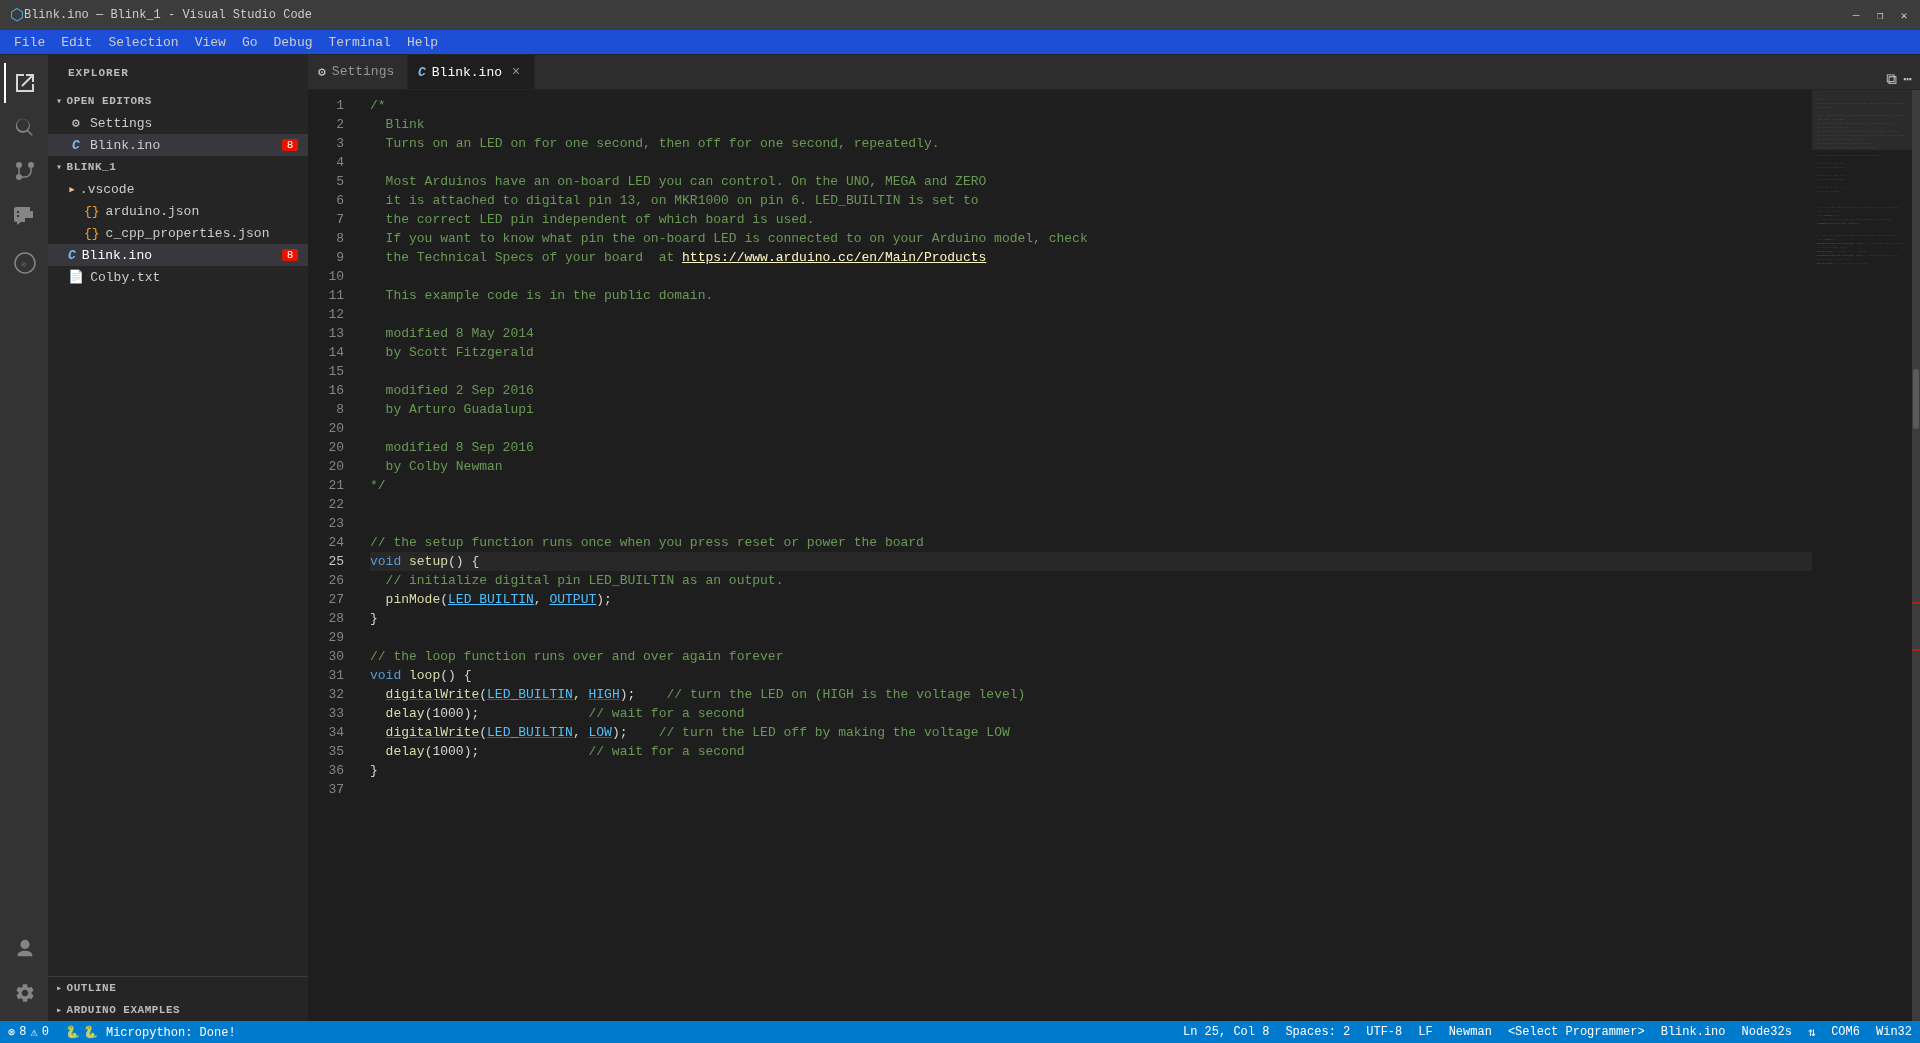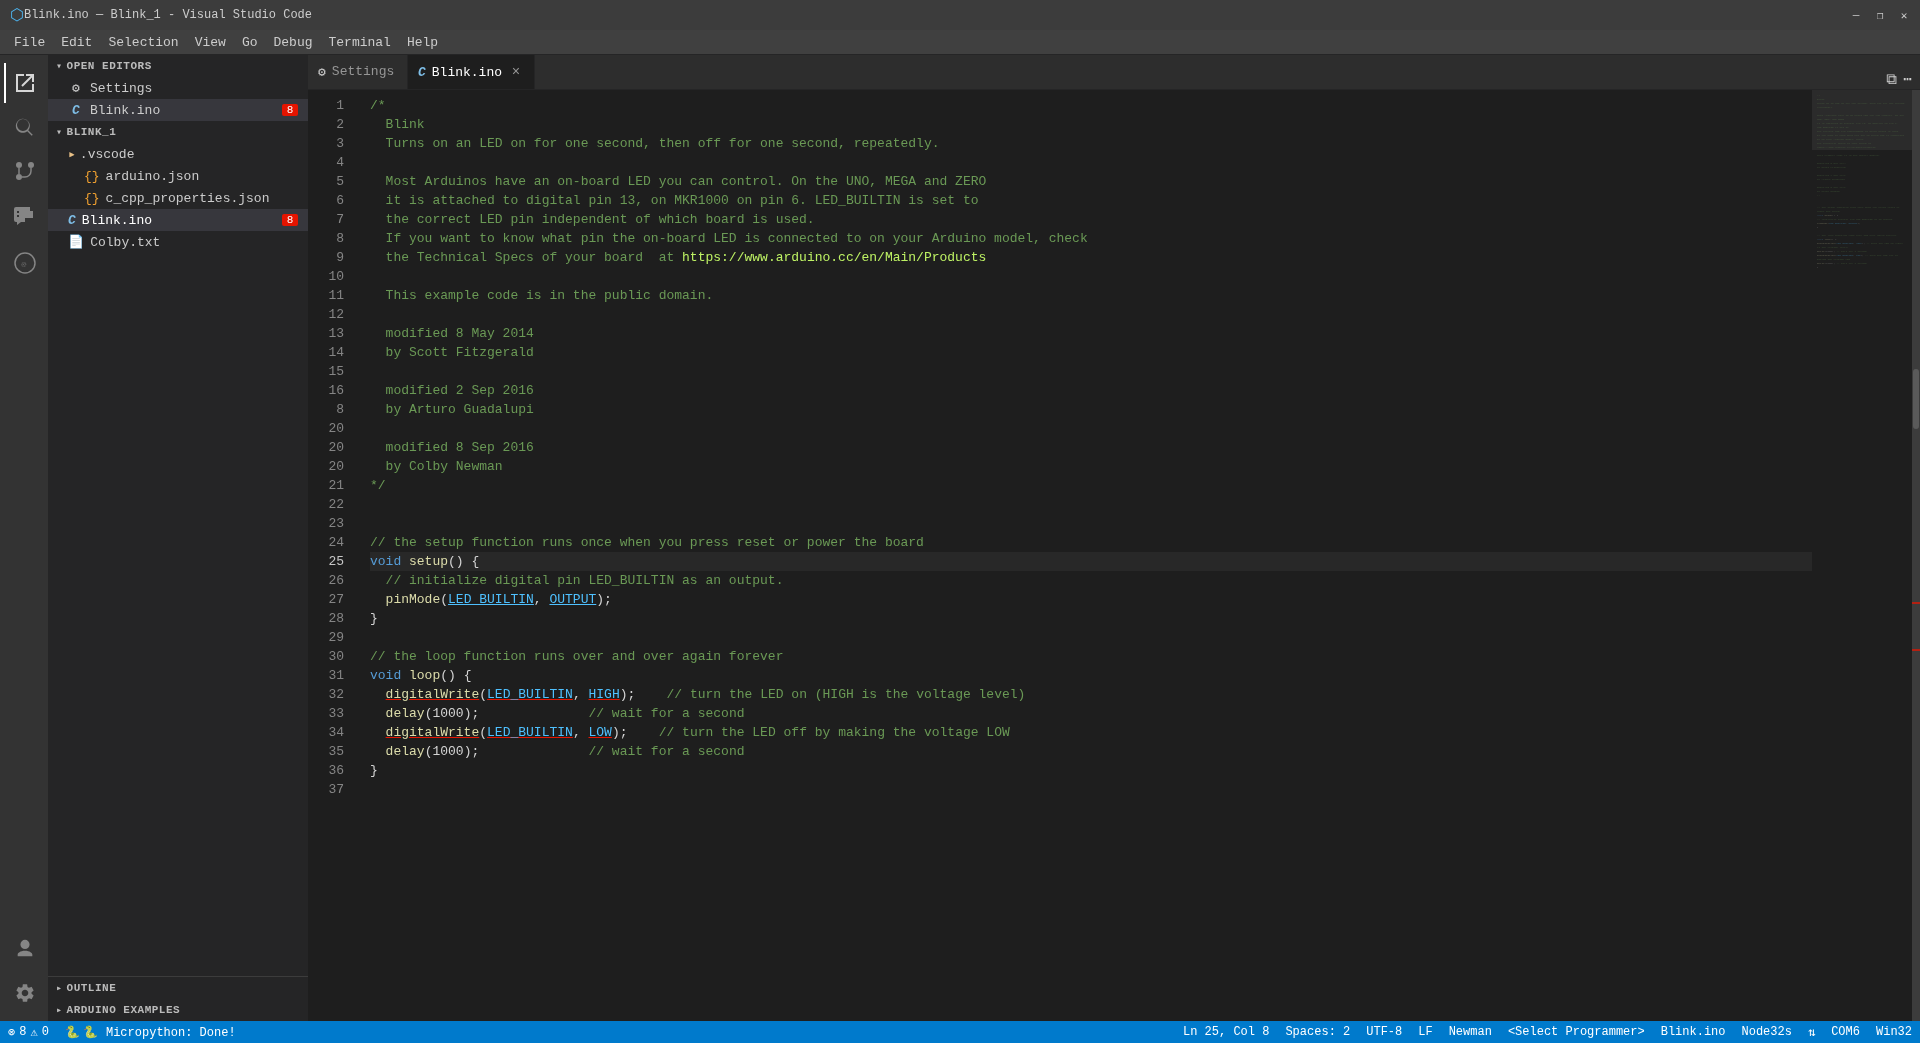--- a/index.html
+++ b/index.html
@@ -38,21 +38,21 @@
       align-items: center;
       justify-content: center;
       font-size: 11px;
       color: #cccccc;
       cursor: pointer;
     }
 
     
     #menu-bar {
       height: 25px;
-      background: #404040;
+      background: #1d4ed8;
       display: flex;
       align-items: center;
       padding: 0 6px;
       flex-shrink: 0;
       font-size: 13px;
       border-bottom: 1px solid #252526;
     }
     .menu-item {
       padding: 2px 8px;
       cursor: pointer;
@@ -289,21 +289,21 @@
       align-items: center;
     }
     .code-line.highlight-line {
       background: #282828;
     }
 
     
     .c-comment { color: #6a9955; }
     .c-keyword { color: #569cd6; }
     .c-func { color: #dcdcaa; }
-    .c-url { color: #bef264; }
+    .c-url { color: #fef9c3; text-decoration: underline; }
     .c-const { color: #4fc1ff; text-decoration: underline; }
     .c-plain { color: #d4d4d4; }
     .c-error { text-decoration: underline; text-decoration-color: #e51400; }
 
     
     #minimap {
       width: 100px;
       background: #1e1e1e;
       flex-shrink: 0;
       overflow: hidden;
@@ -457,20 +457,21 @@
       </div>
       <div class="activity-icon" title="Settings">
         <svg width="22" height="22" viewBox="0 0 24 24" fill="currentColor">
             <path d="M19.14 12.94c.04-.3.06-.61.06-.94s-.02-.64-.07-.94l2.03-1.58c.18-.14.23-.41.12-.61l-1.92-3.32a.49.49 0 0 0-.6-.22l-2.39.96c-.5-.38-1.03-.7-1.62-.94l-.36-2.54a.484.484 0 0 0-.48-.41h-3.84c-.24 0-.43.17-.47.41l-.36 2.54c-.59.24-1.13.57-1.62.94l-2.39-.96a.49.49 0 0 0-.6.22L2.74 8.87c-.12.21-.08.47.12.61l2.03 1.58c-.05.3-.09.63-.09.94s.02.64.07.94l-2.03 1.58c-.18.14-.23.41-.12.61l1.92 3.32c.12.22.37.29.59.22l2.39-.96c.5.38 1.03.7 1.62.94l.36 2.54c.05.24.24.41.48.41h3.84c.24 0 .44-.17.47-.41l.36-2.54c.59-.24 1.13-.56 1.62-.94l2.39.96c.22.08.47 0 .59-.22l1.92-3.32c.12-.22.07-.47-.12-.61l-2.01-1.58zM12 15.6c-1.98 0-3.6-1.62-3.6-3.6s1.62-3.6 3.6-3.6 3.6 1.62 3.6 3.6-1.62 3.6-3.6 3.6z"></path>
           </svg>
       </div>
     </div>
   </div>
 
   <div id="sidebar">
+    <div id="sidebar-title">EXPLORER</div>
 
     <div class="sidebar-section">
       <div class="sidebar-section-header">
         <span class="chevron">▾</span>
         <span>OPEN EDITORS</span>
       </div>
       <div class="sidebar-item">
         <span class="sidebar-item-icon tab-icon-settings">⚙</span>
         <span>Settings</span>
       </div>

